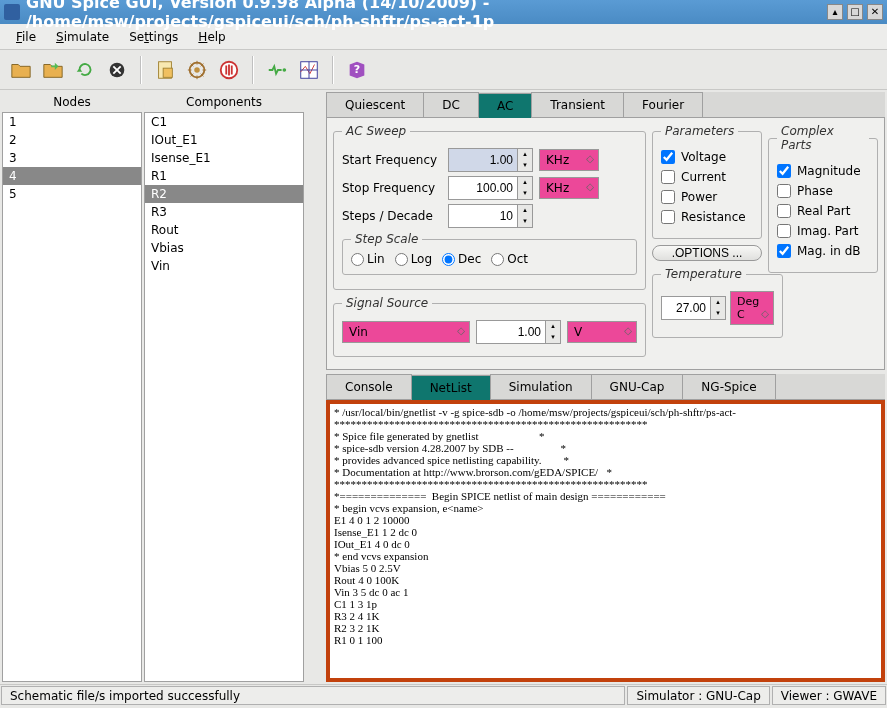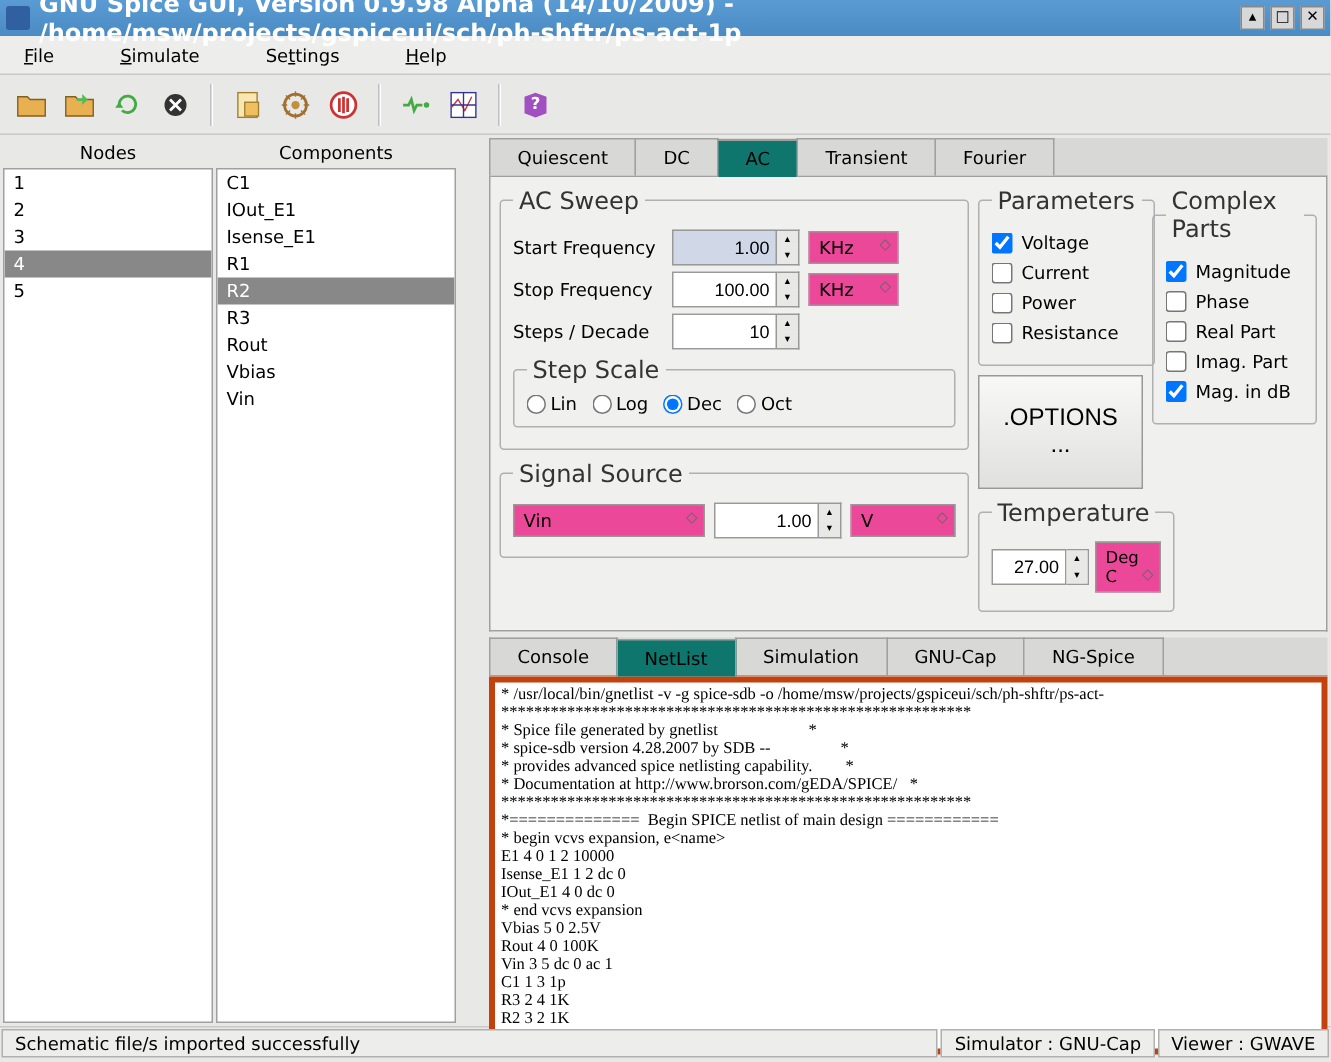--- a/index.html
+++ b/index.html
@@ -1,21 +1,21 @@
 <!DOCTYPE html>
 <html><head>
 <meta charset="utf-8">
 <style>
 * { box-sizing: border-box; margin: 0; padding: 0; }
 body { font-family: "DejaVu Sans", Arial, sans-serif; font-size: 12px; background: #e8e8e6; width: 887px; height: 708px; overflow: hidden; }
 .titlebar { background: linear-gradient(#5a9bd4, #4a8bc4); height: 24px; display: flex; align-items: center; padding: 0 4px; color: #000; font-weight: bold; }
 .titlebar .app-icon { width: 16px; height: 16px; background: #3060a0; border-radius: 2px; margin-right: 6px; }
 .titlebar .title { flex: 1; font-size: 16px; color: #fff; }
 .titlebar .win-btn { width: 16px; height: 16px; margin-left: 4px; background: #d8d8d8; border: 1px solid #888; font-size: 10px; text-align: center; line-height: 14px; cursor: pointer; }
-.menubar { background: #ededeb; height: 26px; display: flex; align-items: center; padding: 0 6px; border-bottom: 1px solid #c8c8c6; gap: 24px; }
+.menubar { background: #ededeb; height: 26px; display: flex; align-items: center; padding: 0 6px; border-bottom: 1px solid #c8c8c6; }
 .menubar .menu { padding: 3px 10px; cursor: pointer; }
 .menubar .menu u { text-decoration: underline; }
 .toolbar { background: #e8e8e6; height: 40px; display: flex; align-items: center; padding: 0 6px; border-bottom: 1px solid #c8c8c6; gap: 2px; }
 .toolbar .sep { width: 2px; height: 28px; border-left: 1px solid #c0c0c0; border-right: 1px solid #fff; margin: 0 6px; }
 .tbtn { width: 30px; height: 30px; display: flex; align-items: center; justify-content: center; border: 1px solid transparent; border-radius: 3px; cursor: pointer; }
 .tbtn svg { width: 22px; height: 22px; }
 .main { display: flex; height: 594px; padding: 2px; gap: 2px; }
 .left-col { display: flex; flex-direction: column; }
 .panel-label { text-align: center; padding: 3px 0; font-size: 12px; }
 .listbox { background: #fff; border: 1px solid #a0a0a0; overflow-y: scroll; flex: 1; }
@@ -23,34 +23,34 @@
 .listbox .item.selected { background: #888; color: #fff; }
 .nodes-col { width: 140px; display: flex; flex-direction: column; }
 .comp-col { width: 160px; display: flex; flex-direction: column; }
 .right-col { flex: 1; display: flex; flex-direction: column; gap: 4px; margin-left: 20px; }
 .tabset { display: flex; border-bottom: 1px solid #a0a0a0; background: #d8d8d6; }
 .tab { padding: 5px 18px; border: 1px solid #a0a0a0; border-bottom: none; background: #d8d8d6; cursor: pointer; margin-right: -1px; }
 .tab.active { background: #0f766e; position: relative; top: 1px; }
 .tabbody { background: #f0f0ee; border: 1px solid #a0a0a0; border-top: none; padding: 6px; }
 .ac-grid { display: flex; gap: 6px; }
 fieldset { border: 1px solid #b0b0b0; border-radius: 3px; padding: 6px 8px 8px; margin-bottom: 6px; }
-fieldset legend { padding: 0 4px; color: #333; font-size: 16px; }
+fieldset legend { padding: 0 4px; font-style: italic; color: #333; font-size: 12px; }
 .row { display: flex; align-items: center; gap: 6px; margin: 4px 0; }
 .row label { width: 100px; font-size: 12px; }
 .spin { display: flex; align-items: stretch; }
 .spin input { width: 70px; text-align: right; padding: 3px 4px; border: 1px solid #999; background: #fff; font-size: 12px; }
 .spin .spbtns { display: flex; flex-direction: column; border: 1px solid #999; border-left: none; }
 .spin .spbtns span { width: 14px; height: 11px; font-size: 7px; text-align: center; line-height: 11px; background: #e8e8e6; cursor: pointer; }
 .wide-combo { border: 1px solid #999; background: #ec4899; padding: 3px 18px 3px 6px; position: relative; cursor: pointer; }
 .wide-combo::after { content: "◇"; position: absolute; right: 4px; font-size: 10px; color: #666; }
 .chk { display: flex; align-items: center; gap: 6px; margin: 6px 0; cursor: pointer; }
 .chk input { width: 14px; height: 14px; }
 .radio-row { display: flex; gap: 10px; align-items: center; }
 .radio-row label { display: flex; align-items: center; gap: 3px; cursor: pointer; }
-.btn { border: 1px solid #999; background: linear-gradient(#f8f8f6,#e0e0de); padding: 19px 10px; border-radius: 0; cursor: pointer; font-size: 16px; }
+.btn { border: 1px solid #999; background: linear-gradient(#f8f8f6,#e0e0de); padding: 0 10px; border-radius: 12px; cursor: pointer; font-size: 12px; }
 .netlist-area { flex: 1; display: flex; flex-direction: column; }
 .output-box { background: #fff; border: 4px solid #c2410c; font-family: Liberation Serif, serif; font-size: 11px; padding: 2px 4px; overflow: auto; white-space: pre; flex: 1; }
 .statusbar { display: flex; height: 22px; align-items: stretch; border-top: 1px solid #c8c8c6; }
 .statusbar .cell { border: 1px solid #b0b0b0; margin: 1px; padding: 2px 8px; background: #ededeb; font-size: 12px; display: flex; align-items: center; }
 .statusbar .cell.grow { flex: 1; }
 ::-webkit-scrollbar { width: 14px; height: 14px; }
 ::-webkit-scrollbar-track { background: #e0e0de; }
 ::-webkit-scrollbar-thumb { background: #c0c0be; border: 1px solid #999; }
 </style>
 </head>

